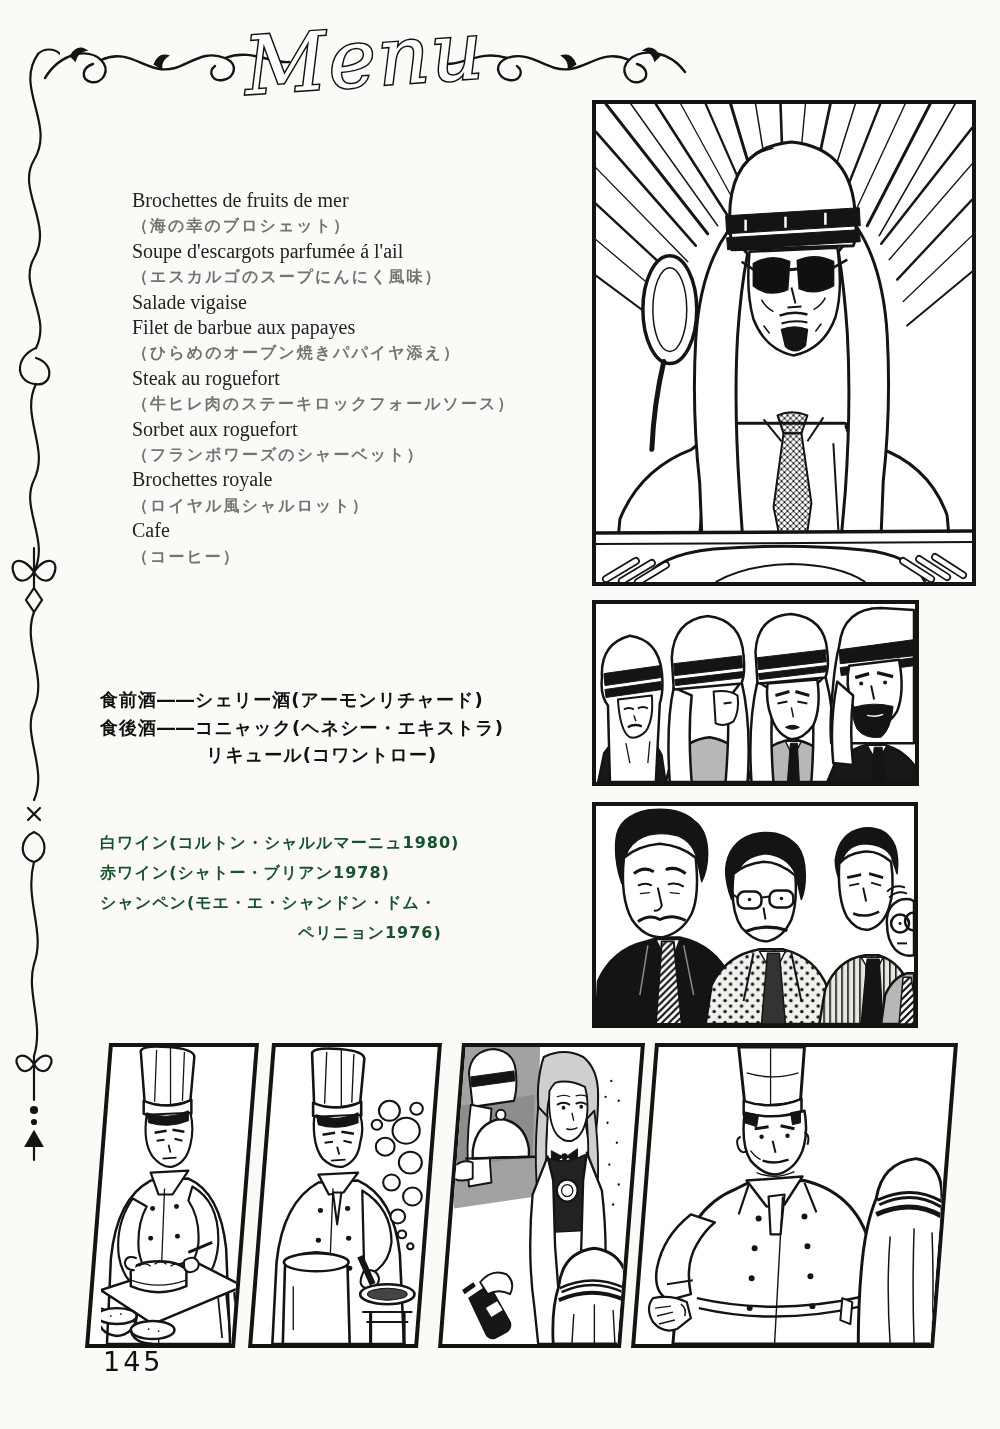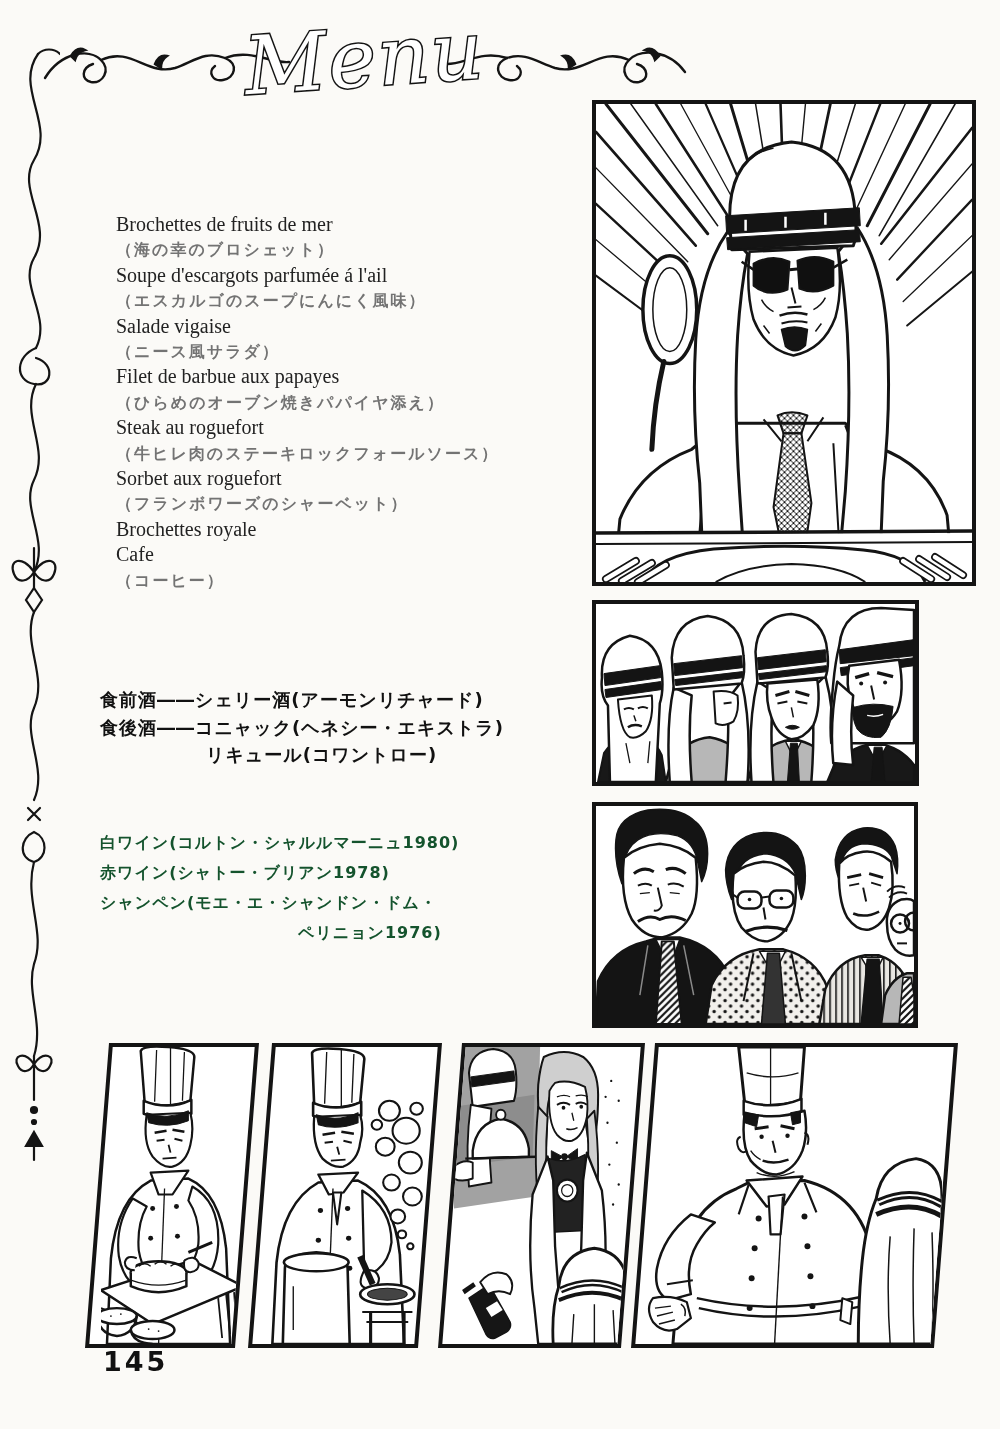--- a/index.html
+++ b/index.html
@@ -1,29 +1,29 @@
 <!DOCTYPE html>
 <html><head>
 <meta charset="utf-8">
 <style>
   html,body{margin:0;padding:0;background:#e8e6e1;}
   .page{position:relative;width:1000px;height:1429px;background:#fbfaf7;overflow:hidden;
         font-family:"Liberation Serif",serif;color:#1a1a1a;}
   
-  .menu-block{position:absolute;left:116px;top:188px;margin-top:24px;}
+  .menu-block{position:absolute;left:132px;top:188px;}
   .fr{font-family:"Liberation Serif",serif;font-size:20px;line-height:25.4px;white-space:nowrap;color:#222;}
   .ja{font-family:"DejaVu Sans",sans-serif;font-weight:bold;font-size:16px;line-height:25.4px;
       letter-spacing:2px;white-space:nowrap;color:#737373;}
   .drinks{position:absolute;left:100px;top:686px;font-family:"DejaVu Sans",sans-serif;font-weight:bold;
       font-size:18px;line-height:27.5px;letter-spacing:1px;color:#111;white-space:nowrap;}
   .drinks .indent{padding-left:106px;}
   .wines{position:absolute;left:100px;top:828px;font-family:"DejaVu Sans",sans-serif;font-weight:bold;
       font-size:16px;line-height:30px;letter-spacing:1px;color:#14532d;white-space:nowrap;}
   .wines .indent{padding-left:198px;}
-  .pageno{position:absolute;left:103px;top:1346px;font-family:"DejaVu Sans",sans-serif;font-weight:bold;
+  .pageno{position:absolute;left:103px;top:1346px;font-family:"DejaVu Sans",sans-serif;font-weight:normal;
       font-size:27px;letter-spacing:3px;color:#111;}
   
   .panel{position:absolute;background:#fff;border:4px solid #141414;box-sizing:border-box;overflow:hidden;}
   .panel svg{display:block;width:100%;height:100%;}
   .p1{left:592px;top:100px;width:384px;height:486px;}
   .p2{left:592px;top:600px;width:327px;height:186px;}
   .p3{left:592px;top:802px;width:326px;height:226px;}
   .bottom-row{position:absolute;left:85px;top:1043px;width:877px;height:305px;}
   .bpanel{position:absolute;top:0;height:305px;background:#fff;border:4px solid #141414;
       box-sizing:border-box;overflow:hidden;transform:skewX(-4.5deg);}
@@ -82,28 +82,28 @@
     </g>
     <text x="330" y="80" text-anchor="middle" font-family="DejaVu Serif, serif" font-style="italic" font-size="80" letter-spacing="2" fill="#ffffff" stroke="#141414" stroke-width="3" paint-order="stroke" transform="rotate(-4 330 60)">Menu</text>
   </svg>
 
   <div class="menu-block">
     <div class="fr">Brochettes de fruits de mer</div>
     <div class="ja">（海の幸のブロシェット）</div>
     <div class="fr">Soupe d'escargots parfumée á l'ail</div>
     <div class="ja">（エスカルゴのスープにんにく風味）</div>
     <div class="fr">Salade vigaise</div>
-    <div class="ja">（ニース風サラダ）</div>
     <div class="fr">Filet de barbue aux papayes</div>
     <div class="ja">（ひらめのオーブン焼きパパイヤ添え）</div>
     <div class="fr">Steak au roguefort</div>
     <div class="ja">（牛ヒレ肉のステーキロックフォールソース）</div>
     <div class="fr">Sorbet aux roguefort</div>
     <div class="ja">（フランボワーズのシャーベット）</div>
     <div class="fr">Brochettes royale</div>
+    <div class="ja">（ロイヤル風シャルロット）</div>
     <div class="fr">Cafe</div>
     <div class="ja">（コーヒー）</div>
   </div>
 
   <div class="drinks">
     <div>食前酒――シェリー酒(アーモンリチャード)</div>
     <div>食後酒――コニャック(ヘネシー・エキストラ)</div>
     <div class="indent">リキュール(コワントロー)</div>
   </div>
 

